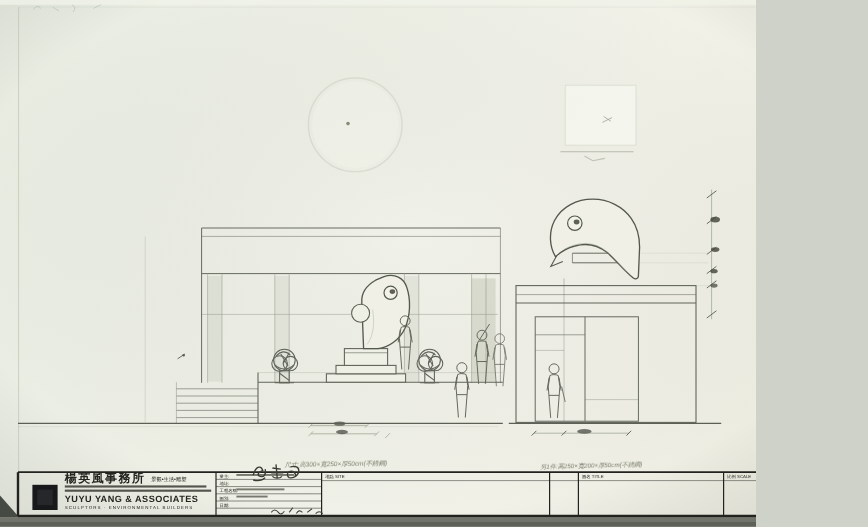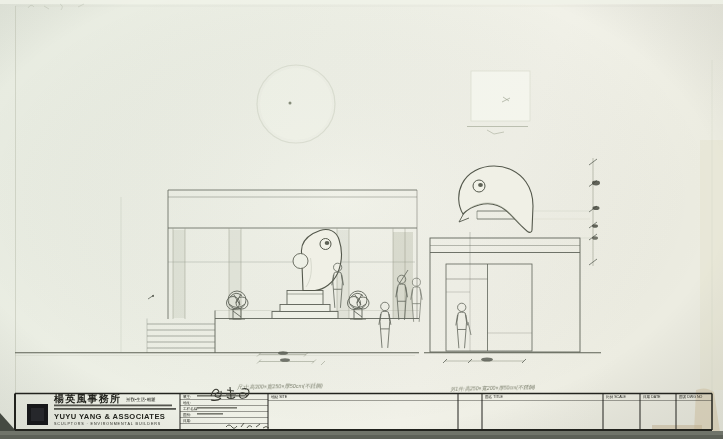--- a/index.html
+++ b/index.html
@@ -1,16 +1,16 @@
 <!DOCTYPE html>
 <html><head>
 <meta charset="utf-8">
 <style>
   html,body{margin:0;padding:0;background:#cfd2c8;}
-  #sheet{position:relative;width:723px;height:439px;overflow:hidden;
+  #sheet{position:relative;width:630px;height:439px;overflow:hidden;
          font-family:"Liberation Sans",sans-serif;}
   svg{position:absolute;left:0;top:0;display:block;}
   text{font-family:"Liberation Sans",sans-serif;fill:#24251f;}
   .pencil{stroke:#60645a;fill:none;}
   .faint{stroke:#9aa08f;fill:none;}
   .vfaint{stroke:#bcc1b0;fill:none;}
   .ink{stroke:#22231e;fill:none;}
   .note{fill:#7d816f;font-style:italic;}
   .tiny{fill:#2a2b25;}
 </style>

